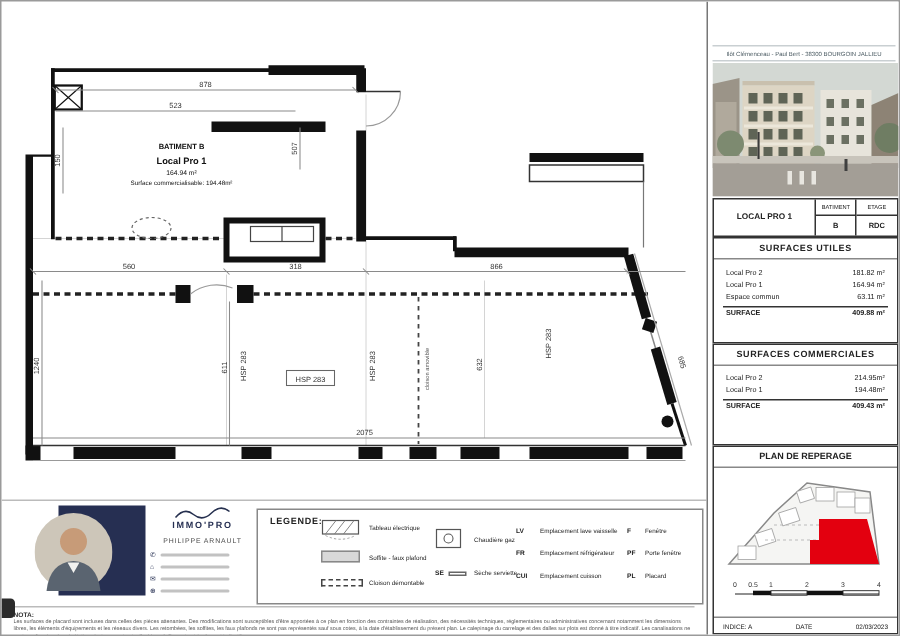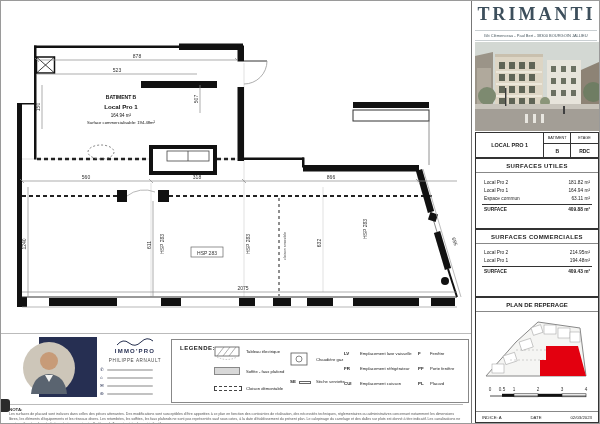--- a/index.html
+++ b/index.html
@@ -250,21 +250,20 @@
     <div class="lgLabel" style="left:258px;top:41px">Placard</div>
   </div>
 
   <div class="nota">
     <div class="notaTitle">NOTA:</div>
     <div class="notaText">Les surfaces de placard sont incluses dans celles des pièces attenantes. Des modifications sont susceptibles d'être apportées à ce plan en fonction des contraintes de réalisation, des nécessités techniques, réglementaires ou administratives concernant notamment les dimensions libres, les éléments d'équipements et les réseaux divers. Les retombées, les soffites, les faux plafonds ne sont pas représentés sauf sous cotes, à la date d'établissement du présent plan. Le calepinage du carrelage et des dalles sur plots est donné à titre indicatif. Les canalisations ne sont pas figurées. La végétation n'est pas contractuelle. L'ensoleillement est également indicatif.</div>
   </div>
   <div class="pageMark"></div>
 
   <div class="sidebar">
-    <div class="brand">TRIMANTI</div>
     <div class="addr">Ilôt Clémenceau - Paul Bert - 38300 BOURGOIN JALLIEU</div>
 
     <svg class="photo" viewBox="0 0 124 89">
       <rect x="0" y="0" width="124" height="89" fill="#d3d8d3"></rect>
       <polygon points="0,14 18,10 18,70 0,70" fill="#9b9488"></polygon>
       <rect x="2" y="26" width="14" height="44" fill="#b0a99c"></rect>
       <rect x="20" y="12" width="48" height="3" fill="#c9c0ae"></rect>
       <rect x="20" y="15" width="48" height="55" fill="#ddd5c4"></rect>
       <g fill="#5f6456">
         <rect x="24" y="20" width="6" height="7"></rect>

